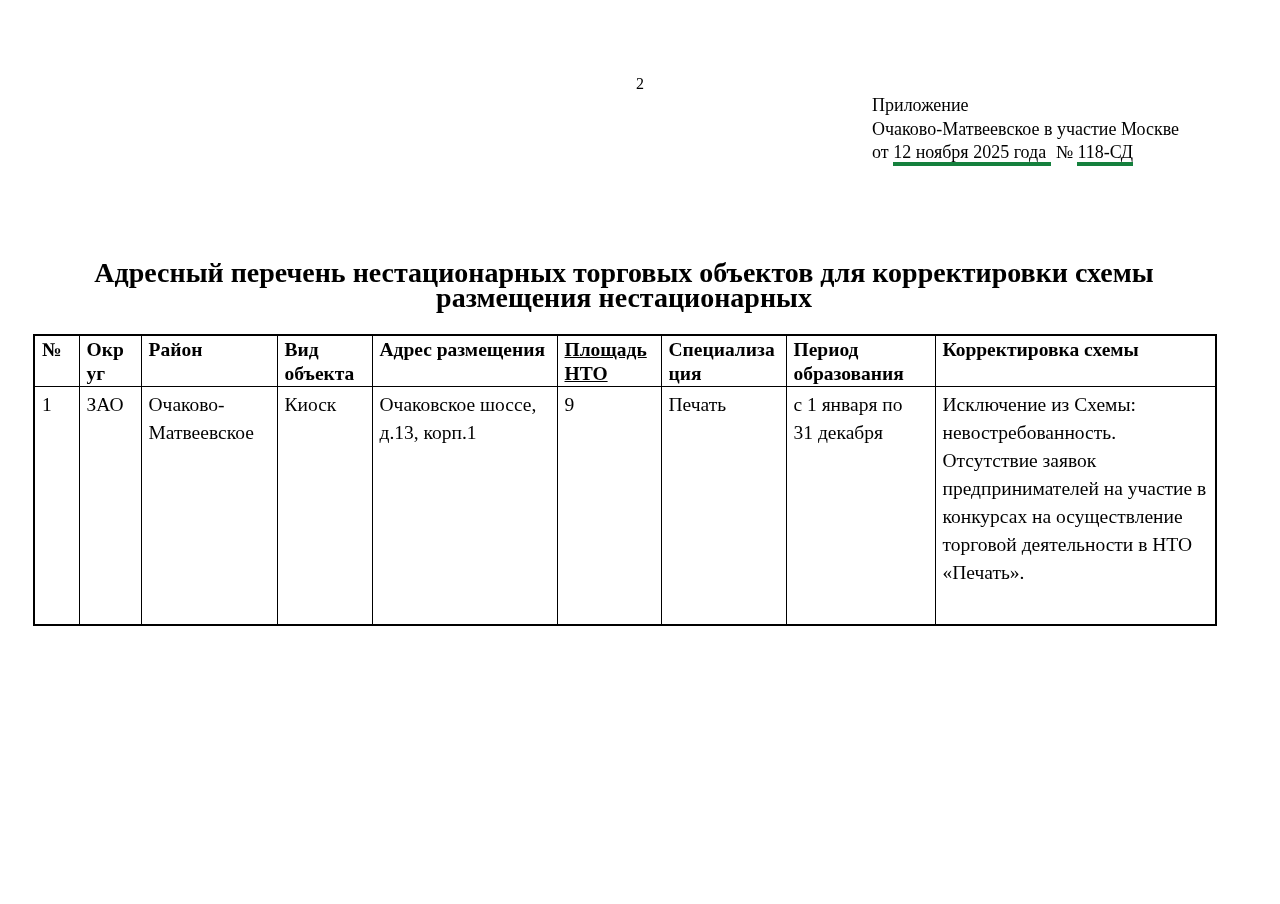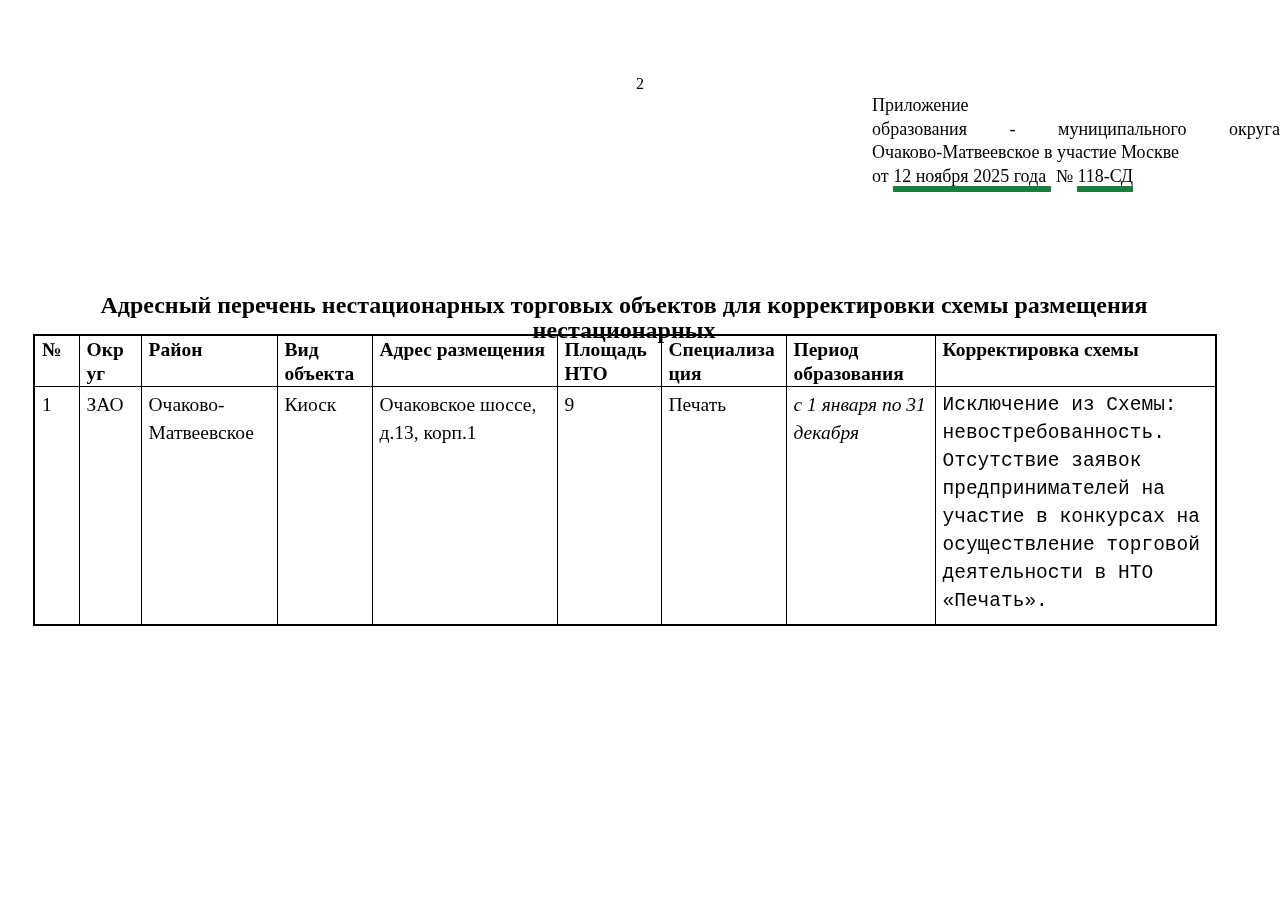--- a/index.html
+++ b/index.html
@@ -34,33 +34,32 @@
     width: 408px;
     font-size: 18px;
     line-height: 23.7px;
   }
   .appendix .line { text-align: left; }
   .appendix .line.just {
     text-align: justify;
     text-align-last: justify;
   }
   .uline {
-    border-bottom: 6px solid #15803d;
+    border-bottom: 4px solid #15803d;
   }
   .uline.pad { padding-right: 5px; }
   .doc-title {
     position: absolute;
     left: 33px;
     top: 261px;
     width: 1182px;
     text-align: center;
     font-weight: bold;
-    font-size: 24px;
+    font-size: 28px;
     line-height: 24.5px;
-    margin-top: 32px;
   }
   .table-wrap {
     position: absolute;
     left: 33px;
     top: 334px;
   }
   table.nto {
     border-collapse: collapse;
     table-layout: fixed;
     width: 1182px;
@@ -88,35 +87,34 @@
   col.c2 { width: 62px; }
   col.c3 { width: 136px; }
   col.c4 { width: 95px; }
   col.c5 { width: 185px; }
   col.c6 { width: 104px; }
   col.c7 { width: 125px; }
   col.c8 { width: 149px; }
   col.c9 { width: 281px; }
   th.h-okrug { padding-right: 12px; }
   th.h-adres { padding-right: 12px; font-family: Liberation Serif, serif; }
-  th.h-ploshchad { padding-right: 18px; }
+  th.h-ploshchad { padding-right: 18px; text-decoration: underline; }
   th.h-spec { padding-right: 16px; }
-  td.cell-period { padding-right: 14px; font-style: italic; }
-  td.cell-korrekt { padding-right: 26px; font-family: Liberation Mono, monospace; }
+  td.cell-period { padding-right: 14px; }
+  td.cell-korrekt { padding-right: 26px; }
 </style>
 </head>
 <body>
 
 <div class="page">
 
   <div class="page-number">2</div>
 
   <div class="appendix">
     <div class="line">Приложение</div>
-    <div class="line just">образования - муниципального округа</div>
     <div class="line">Очаково-Матвеевское в участие Москве</div>
     <div class="line">
       <span>от</span>
       <span class="uline pad">12 ноября 2025 года</span>
       <span>№</span>
       <span class="uline">118-СД</span>
     </div>
   </div>
 
   <div class="doc-title">

